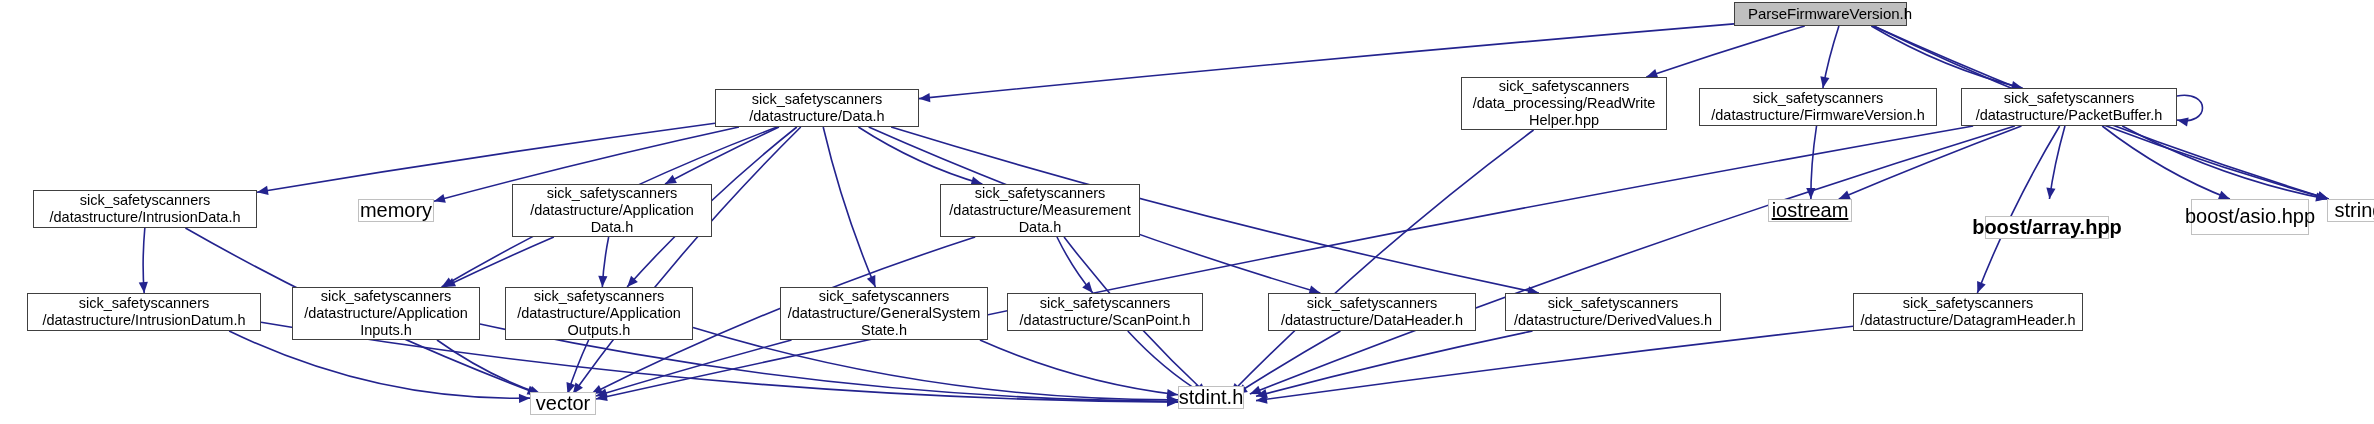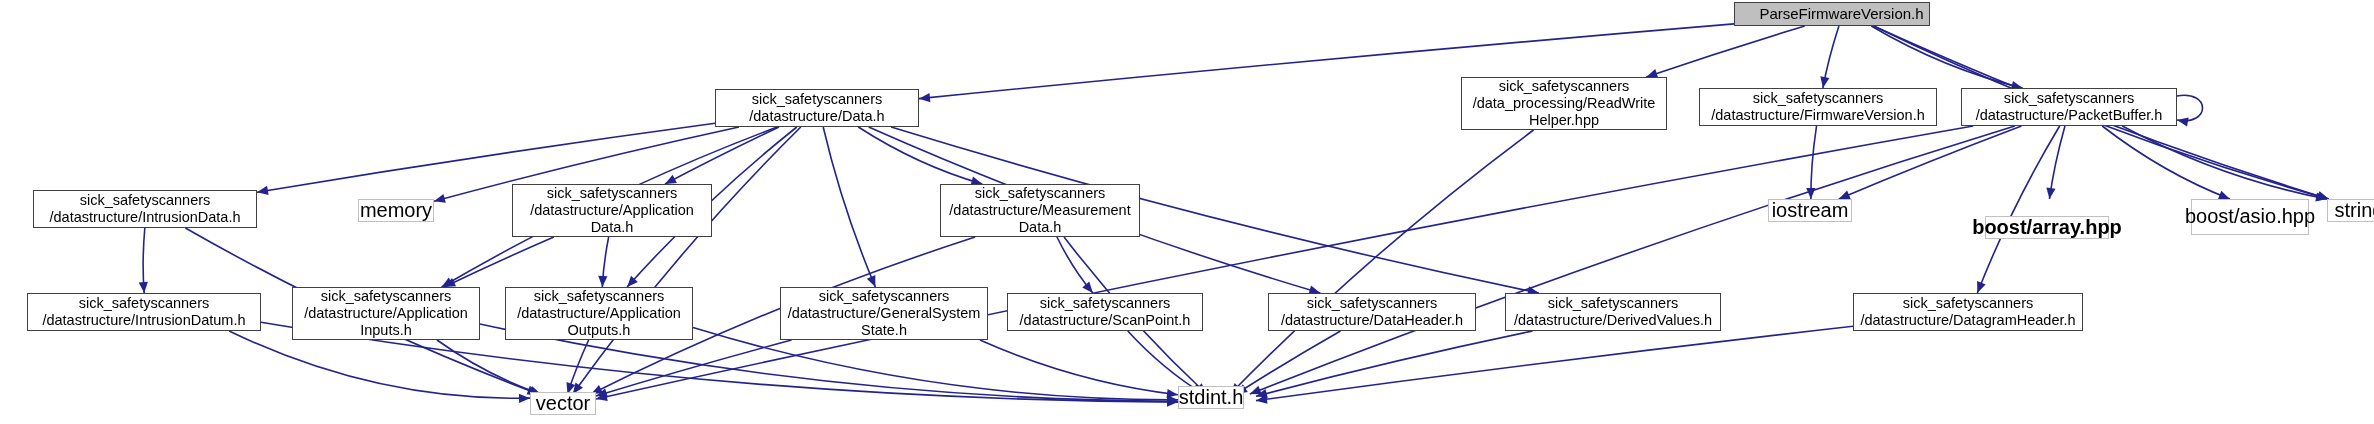--- a/index.html
+++ b/index.html
@@ -142,40 +142,40 @@
       <path d="M1127.75935828877,331 Q1162.8459786096257,369.11023816370744 1203.2245989304813,394" class="edge-path"></path>
       <polygon points="1203.2245989304813,394 1196.274401494528,384.3121335887993 1191.446885137438,392.1438055572889" class="arrow-head"></polygon>
       <path d="M1340.5026737967914,331 Q1285.637422459893,362.38249270519634 1236.0641711229946,394" class="edge-path"></path>
       <polygon points="1236.0641711229946,394 1247.8120090430687,391.96326138062113 1242.8648618212153,384.20660395842515" class="arrow-head"></polygon>
       <path d="M1532.5294117647059,331 Q1389.5769351337315,360.79174545681866 1256,396.2916666666667" class="edge-path"></path>
       <polygon points="1256,396.2916666666667 1267.8124706679046,397.9120174681568 1265.4494694189252,389.0206607045734" class="arrow-head"></polygon>
       <path d="M1853,326.3175765645806 Q1551.9796445840723,360.23731495348557 1256,400.6444740346205" class="edge-path"></path>
       <polygon points="1256,400.6444740346205 1267.5211241425204,403.71427834314494 1266.2766828250697,394.59883179306183" class="arrow-head"></polygon>
     </svg>
   <div id="node-layer">
-      <div class="node kind-root" style="left: 1734px; top: 2px; width: 196px; height: 24px; padding-left: 19px;">ParseFirmwareVersion.h</div>
+      <div class="node kind-root" style="left: 1734px; top: 2px; width: 173px; height: 24px; padding-left: 19px;">ParseFirmwareVersion.h</div>
       <div class="node kind-main" style="left: 715px; top: 89px; width: 204px; height: 38px;">sick_safetyscanners
 /datastructure/Data.h</div>
       <div class="node kind-main" style="left: 1461px; top: 77px; width: 206px; height: 53px;">sick_safetyscanners
 /data_processing/ReadWrite
 Helper.hpp</div>
       <div class="node kind-main" style="left: 1699px; top: 88px; width: 238px; height: 38px;">sick_safetyscanners
 /datastructure/FirmwareVersion.h</div>
       <div class="node kind-main" style="left: 1961px; top: 88px; width: 216px; height: 38px;">sick_safetyscanners
 /datastructure/PacketBuffer.h</div>
       <div class="node kind-main" style="left: 33px; top: 190px; width: 224px; height: 38px;">sick_safetyscanners
 /datastructure/IntrusionData.h</div>
       <div class="node kind-ext" style="left: 358px; top: 199px; width: 76px; height: 23px;">memory</div>
       <div class="node kind-main" style="left: 512px; top: 184px; width: 200px; height: 53px;">sick_safetyscanners
 /datastructure/Application
 Data.h</div>
       <div class="node kind-main" style="left: 940px; top: 184px; width: 200px; height: 53px;">sick_safetyscanners
 /datastructure/Measurement
 Data.h</div>
-      <div class="node kind-ext" style="left: 1768px; top: 199px; width: 84px; height: 23px;">iostream</div>
+      <div class="node kind-ext" style="left: 1768px; top: 199px; width: 84px; height: 23px; text-decoration: underline;">iostream</div>
       <div class="node kind-ext" style="left: 1985px; top: 216px; width: 124px; height: 23px; font-weight: bold;">boost/array.hpp</div>
       <div class="node kind-ext" style="left: 2191px; top: 199px; width: 118px; height: 36px;">boost/asio.hpp</div>
       <div class="node kind-ext" style="left: 2327px; top: 199px; width: 64px; height: 23px;">string</div>
       <div class="node kind-main" style="left: 27px; top: 293px; width: 234px; height: 38px;">sick_safetyscanners
 /datastructure/IntrusionDatum.h</div>
       <div class="node kind-main" style="left: 292px; top: 287px; width: 188px; height: 53px;">sick_safetyscanners
 /datastructure/Application
 Inputs.h</div>
       <div class="node kind-main" style="left: 505px; top: 287px; width: 188px; height: 53px;">sick_safetyscanners
 /datastructure/Application

